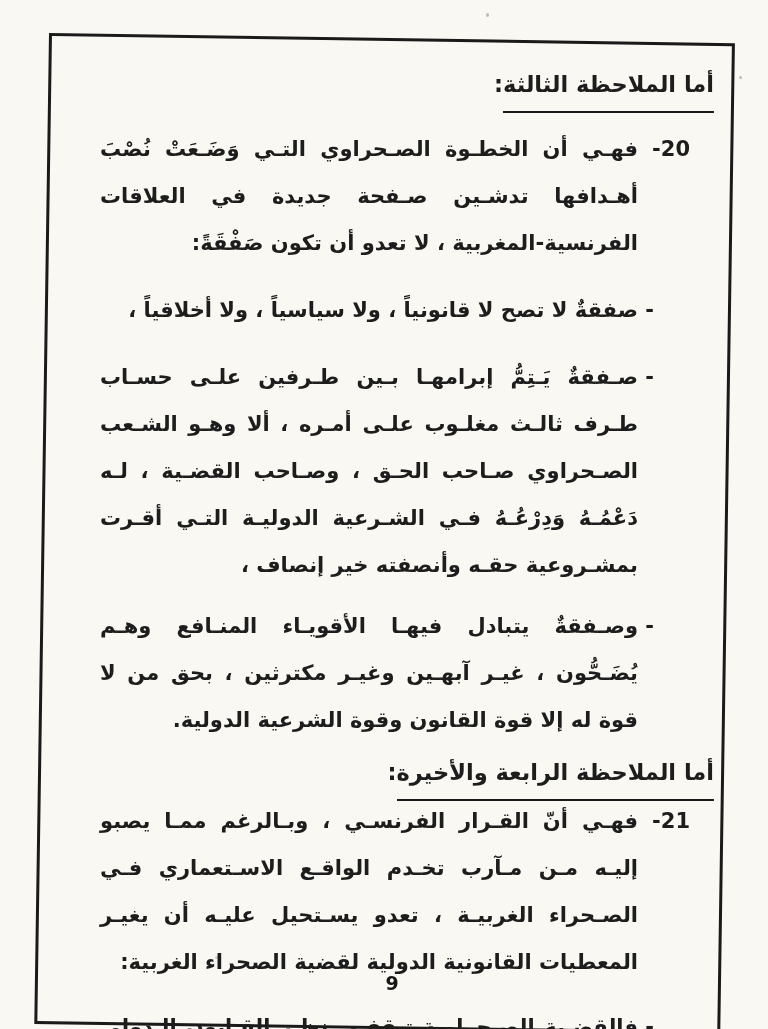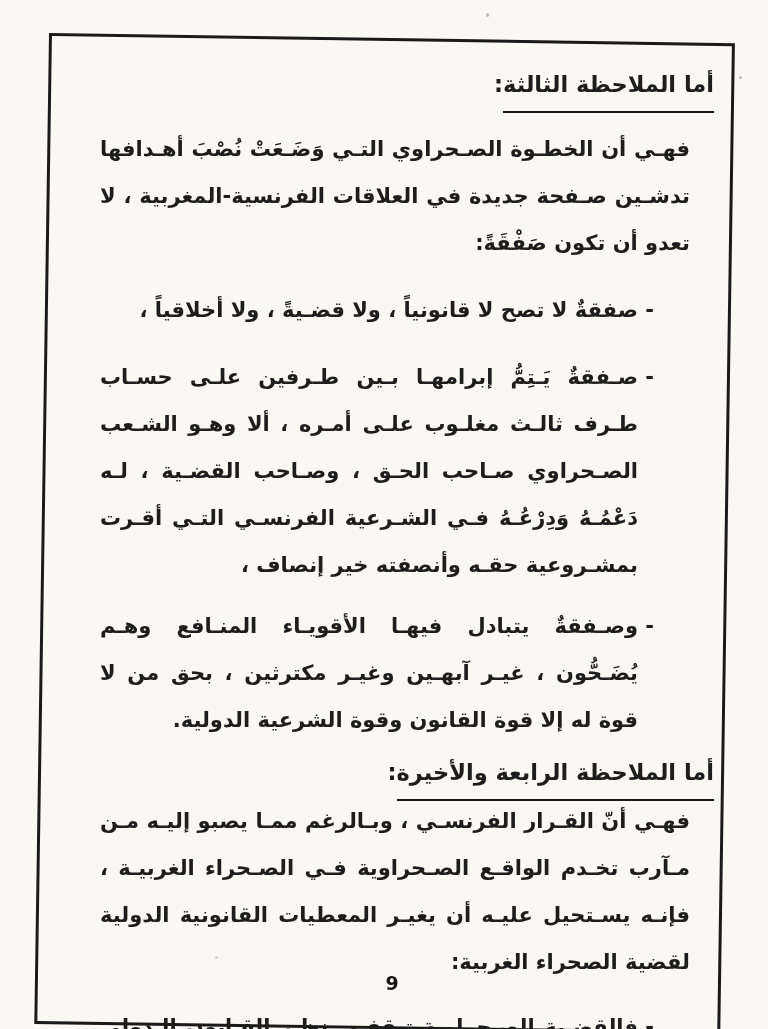--- a/index.html
+++ b/index.html
@@ -106,44 +106,46 @@
 
 <div class="frame"></div>
 
 <div class="content">
 
   <div class="heading">
     <span class="u">أما الملاحظة الثالثة</span><span>:</span>
   </div>
 
   <div class="item mb20">
+    <span class="marker">20-</span>
     <p class="text">فهـي أن الخطـوة الصـحراوي التـي وَضَـعَتْ نُصْبَ أهـدافها تدشـين صـفحة جديدة في العلاقات الفرنسية-المغربية ، لا تعدو أن تكون صَفْقَةً:</p>
   </div>
 
   <div class="item bullet mb20">
     <span class="marker">-</span>
-    <p class="text">صفقةٌ لا تصح لا قانونياً ، ولا قضـيةً ، ولا أخلاقياً ،</p>
+    <p class="text">صفقةٌ لا تصح لا قانونياً ، ولا سياسياً ، ولا أخلاقياً ،</p>
   </div>
 
   <div class="item bullet mb14">
     <span class="marker">-</span>
-    <p class="text">صـفقةٌ يَـتِمُّ إبرامهـا بـين طـرفين علـى حسـاب طـرف ثالـث مغلـوب علـى أمـره ، ألا وهـو الشـعب الصـحراوي صـاحب الحـق ، وصـاحب القضـية ، لـه دَعْمُـهُ وَدِرْعُـهُ فـي الشـرعية الفرنسـي التـي أقـرت بمشـروعية حقـه وأنصفته خير إنصاف ،</p>
+    <p class="text">صـفقةٌ يَـتِمُّ إبرامهـا بـين طـرفين علـى حسـاب طـرف ثالـث مغلـوب علـى أمـره ، ألا وهـو الشـعب الصـحراوي صـاحب الحـق ، وصـاحب القضـية ، لـه دَعْمُـهُ وَدِرْعُـهُ فـي الشـرعية الدوليـة التـي أقـرت بمشـروعية حقـه وأنصفته خير إنصاف ،</p>
   </div>
 
   <div class="item bullet mb10">
     <span class="marker">-</span>
     <p class="text">وصـفقةٌ يتبادل فيهـا الأقويـاء المنـافع وهـم يُضَـحُّون ، غيـر آبهـين وغيـر مكترثين ، بحق من لا قوة له إلا قوة القانون وقوة الشرعية الدولية.</p>
   </div>
 
   <div class="heading mt12 hmb10">
     <span class="u">أما الملاحظة الرابعة والأخيرة</span><span>:</span>
   </div>
 
   <div class="item mb18">
-    <p class="text">فهـي أنّ القـرار الفرنسـي ، وبـالرغم ممـا يصبو إليـه مـن مـآرب تخـدم الواقـع الصـحراوية فـي الصـحراء الغربيـة ، فإنـه يسـتحيل عليـه أن يغيـر المعطيات القانونية الدولية لقضية الصحراء الغربية:</p>
+    <span class="marker">21-</span>
+    <p class="text">فهـي أنّ القـرار الفرنسـي ، وبـالرغم ممـا يصبو إليـه مـن مـآرب تخـدم الواقـع الاسـتعماري فـي الصـحراء الغربيـة ، تعدو يسـتحيل عليـه أن يغيـر المعطيات القانونية الدولية لقضية الصحراء الغربية:</p>
   </div>
 
   <div class="item bullet mb10">
     <span class="marker">-</span>
     <p class="text">فالقضـية الصـحراوية تبقفـي نظـر القـانون الـدولي قضـية تصـفية استعمار ،</p>
   </div>
 
 </div>
 
 <div class="pagenum">9</div>

